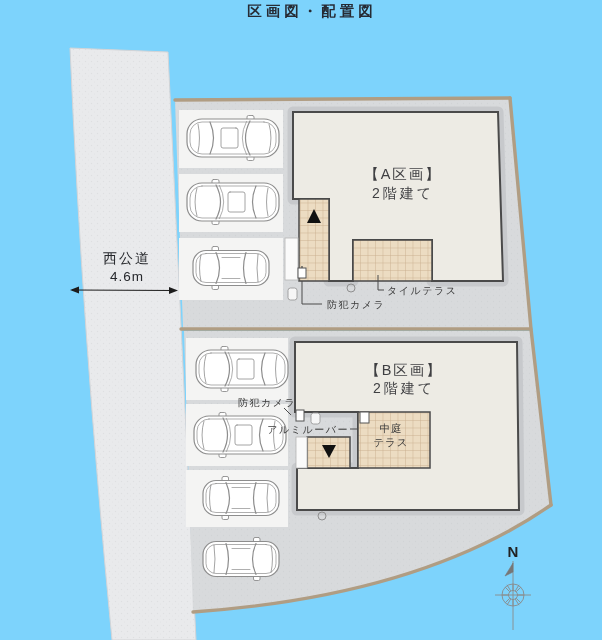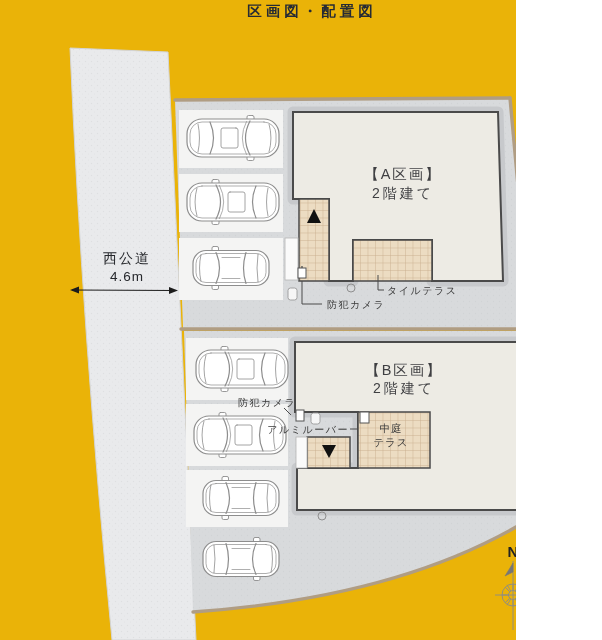--- a/index.html
+++ b/index.html
@@ -1,16 +1,16 @@
 <!DOCTYPE html>
 <html lang="ja"><head>
 <meta charset="utf-8">
 <style>
   html,body{margin:0;padding:0;background:#ffffff;}
-  .page{position:relative;width:516px;height:640px;background:#eab308;overflow:hidden;
+  .page{position:relative;width:602px;height:640px;background:#7dd3fc;overflow:hidden;
         font-family:"Liberation Sans",sans-serif;}
   .title{position:absolute;top:2px;left:22px;width:580px;text-align:center;
          font-family:"Liberation Serif",serif;font-size:14.5px;letter-spacing:4px;
          color:#262b34;font-weight:600;}
   svg{position:absolute;top:0;left:0;}
   svg text{font-family:"Liberation Sans",sans-serif;fill:#3d3d3d;}
   .lbl-big{font-size:14.5px;letter-spacing:2px;font-weight:500;fill:#3f3f42;}
   .lbl-big2{font-size:14px;letter-spacing:3px;font-weight:500;fill:#3f3f42;}
   .lbl-small{font-size:10px;letter-spacing:1.5px;fill:#3a3a3a;}
   .lbl-road{font-size:14px;letter-spacing:2px;fill:#26282c;}

